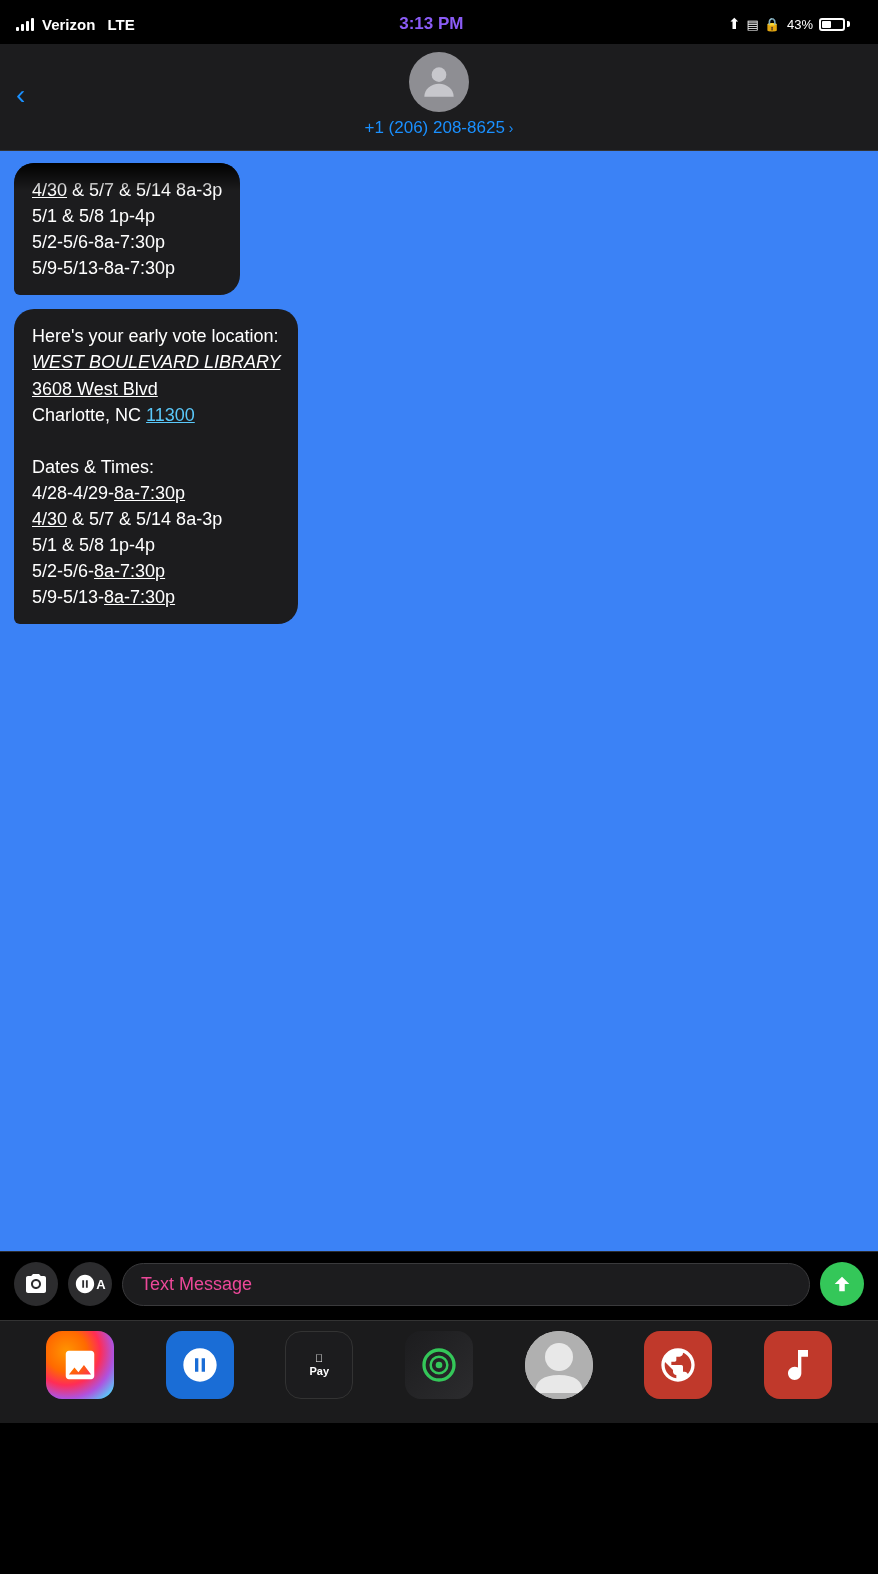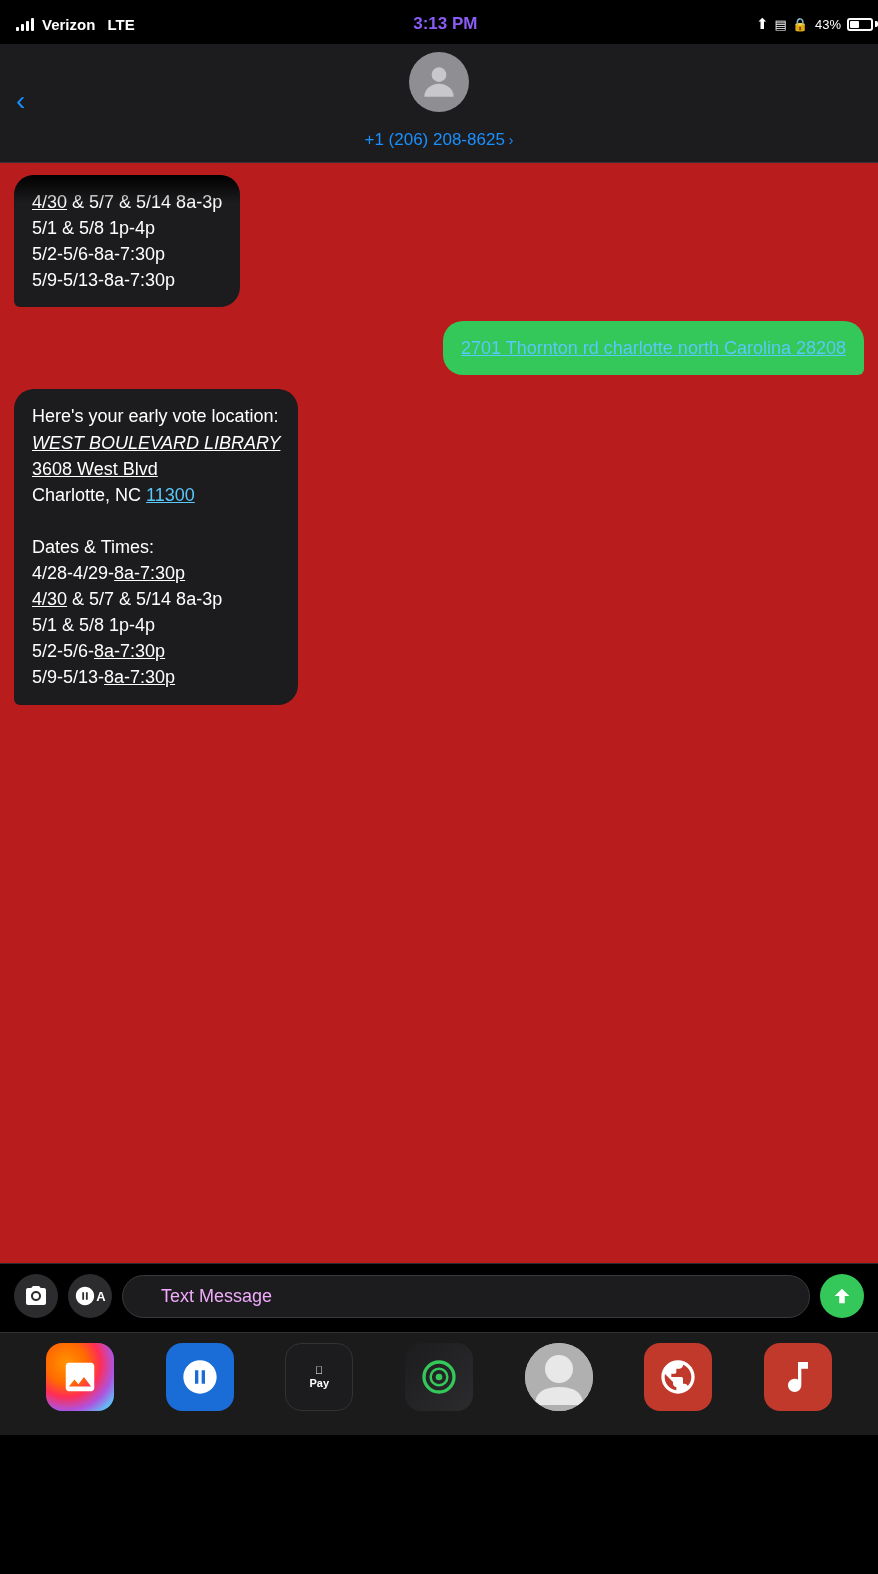--- a/index.html
+++ b/index.html
@@ -12,21 +12,21 @@
       font-family: -apple-system, 'Helvetica Neue', Arial, sans-serif;
       overflow-x: hidden;
     }
 
     
     .status-bar {
       background: #000;
       display: flex;
       align-items: center;
       justify-content: space-between;
-      padding: 8px 0 4px 16px;
+      padding: 8px 28px 4px 16px;
       height: 44px;
     }
     .status-left {
       display: flex;
       align-items: center;
       gap: 4px;
       color: #fff;
       font-size: 15px;
       font-weight: 600;
     }
@@ -100,21 +100,21 @@
       color: #1a90ff;
       font-size: 28px;
       font-weight: 300;
       cursor: pointer;
       line-height: 1;
     }
     .nav-center {
       display: flex;
       flex-direction: column;
       align-items: center;
-      gap: 18px;
+      gap: 6px;
     }
     .avatar {
       width: 60px;
       height: 60px;
       border-radius: 50%;
       background: #8e8e93;
       display: flex;
       align-items: center;
       justify-content: center;
       overflow: hidden;
@@ -131,21 +131,21 @@
       display: flex;
       align-items: center;
       gap: 4px;
     }
     .contact-number .chevron {
       font-size: 14px;
     }
 
     
     .messages-area {
-      background: #b91c1c;
+      background: #3b82f6;
       padding: 12px 14px;
       display: flex;
       flex-direction: column;
       gap: 14px;
       min-height: 1100px;
     }
 
     
     .bubble-wrap {
       display: flex;
@@ -230,23 +230,22 @@
     .text-input-wrap {
       flex: 1;
       background: #1c1c1e;
       border-radius: 22px;
       border: 1px solid #3a3a3c;
       padding: 10px 18px;
       display: flex;
       align-items: center;
     }
     .text-input-placeholder {
-      color: #f0abfc;
+      color: #ec4899;
       font-size: 18px;
-      margin-left: 20px;
     }
     .send-btn {
       width: 44px;
       height: 44px;
       border-radius: 50%;
       background: #34c759;
       display: flex;
       align-items: center;
       justify-content: center;
       cursor: pointer;
@@ -339,25 +338,20 @@
   <div class="bubble-wrap incoming">
     <div class="bubble-partial">
       <span style="text-decoration:underline;">4/30</span><span> &amp; 5/7 &amp; 5/14 8a-3p</span><br>
       <span>5/1 &amp; 5/8 1p-4p</span><br>
       <span>5/2-5/6-<span class="underline">8a-7:30p</span></span><br>
       <span>5/9-5/13-<span class="underline">8a-7:30p</span></span>
     </div>
   </div>
 
 
-  <div class="bubble-wrap outgoing">
-    <div class="bubble outgoing">
-      <span class="link">2701 Thornton rd charlotte north Carolina 28208</span>
-    </div>
-  </div>
 
   <div class="bubble-wrap incoming">
     <div class="bubble incoming">
       <span>Here's your early vote location:<br></span>
       <span style="text-decoration:underline;font-style:italic;">WEST BOULEVARD LIBRARY</span><br>
       <span style="text-decoration:underline;">3608 West Blvd</span><br>
       <span>Charlotte, NC </span><span class="link">11300</span><br>
       <br>
       <span>Dates &amp; Times:</span><br>
       <span>4/28-4/29-<span class="underline">8a-7:30p</span></span><br>

